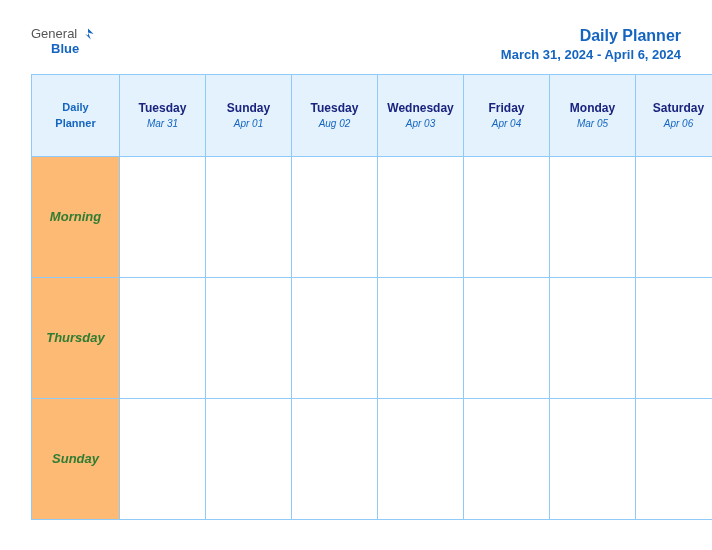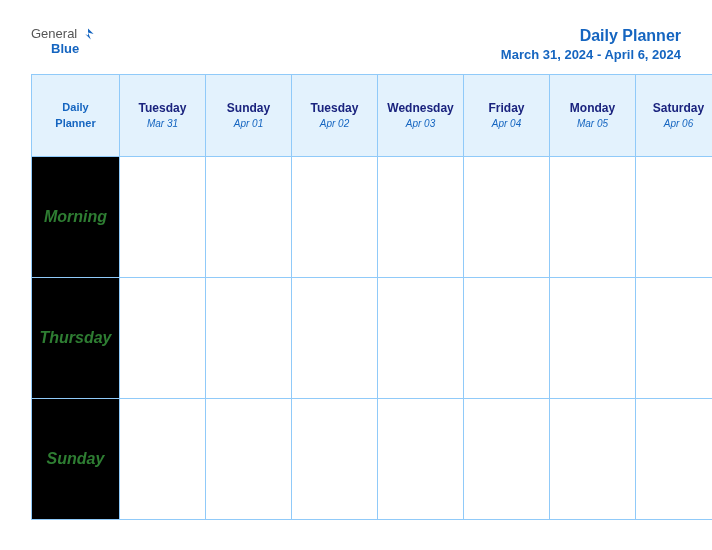--- a/index.html
+++ b/index.html
@@ -103,22 +103,22 @@
       color: #1565c0;
       font-weight: bold;
       line-height: 1.5;
     }
     .calendar tbody tr td {
       height: 110px;
       vertical-align: middle;
       text-align: center;
     }
     .calendar tbody tr td.row-label {
-      background: #000000;
-      font-size: 16px;
+      background: #fdba74;
+      font-size: 13px;
       color: #2e7d32;
       font-weight: bold;
       font-style: italic;
     }
     .calendar tbody tr td.data-cell {
       background: #fff;
     }
     .col-label-width { width: 88px; }
     .col-day-width { width: 86px; }
   </style>
@@ -151,21 +151,21 @@
         <th class="col-day-width">
           <span class="day-name">Tuesday</span>
           <span class="day-date">Mar 31</span>
         </th>
         <th class="col-day-width">
           <span class="day-name">Sunday</span>
           <span class="day-date">Apr 01</span>
         </th>
         <th class="col-day-width">
           <span class="day-name">Tuesday</span>
-          <span class="day-date">Apr 02</span>
+          <span class="day-date">Aug 02</span>
         </th>
         <th class="col-day-width">
           <span class="day-name">Wednesday</span>
           <span class="day-date">Apr 03</span>
         </th>
         <th class="col-day-width">
           <span class="day-name">Friday</span>
           <span class="day-date">Apr 04</span>
         </th>
         <th class="col-day-width">

